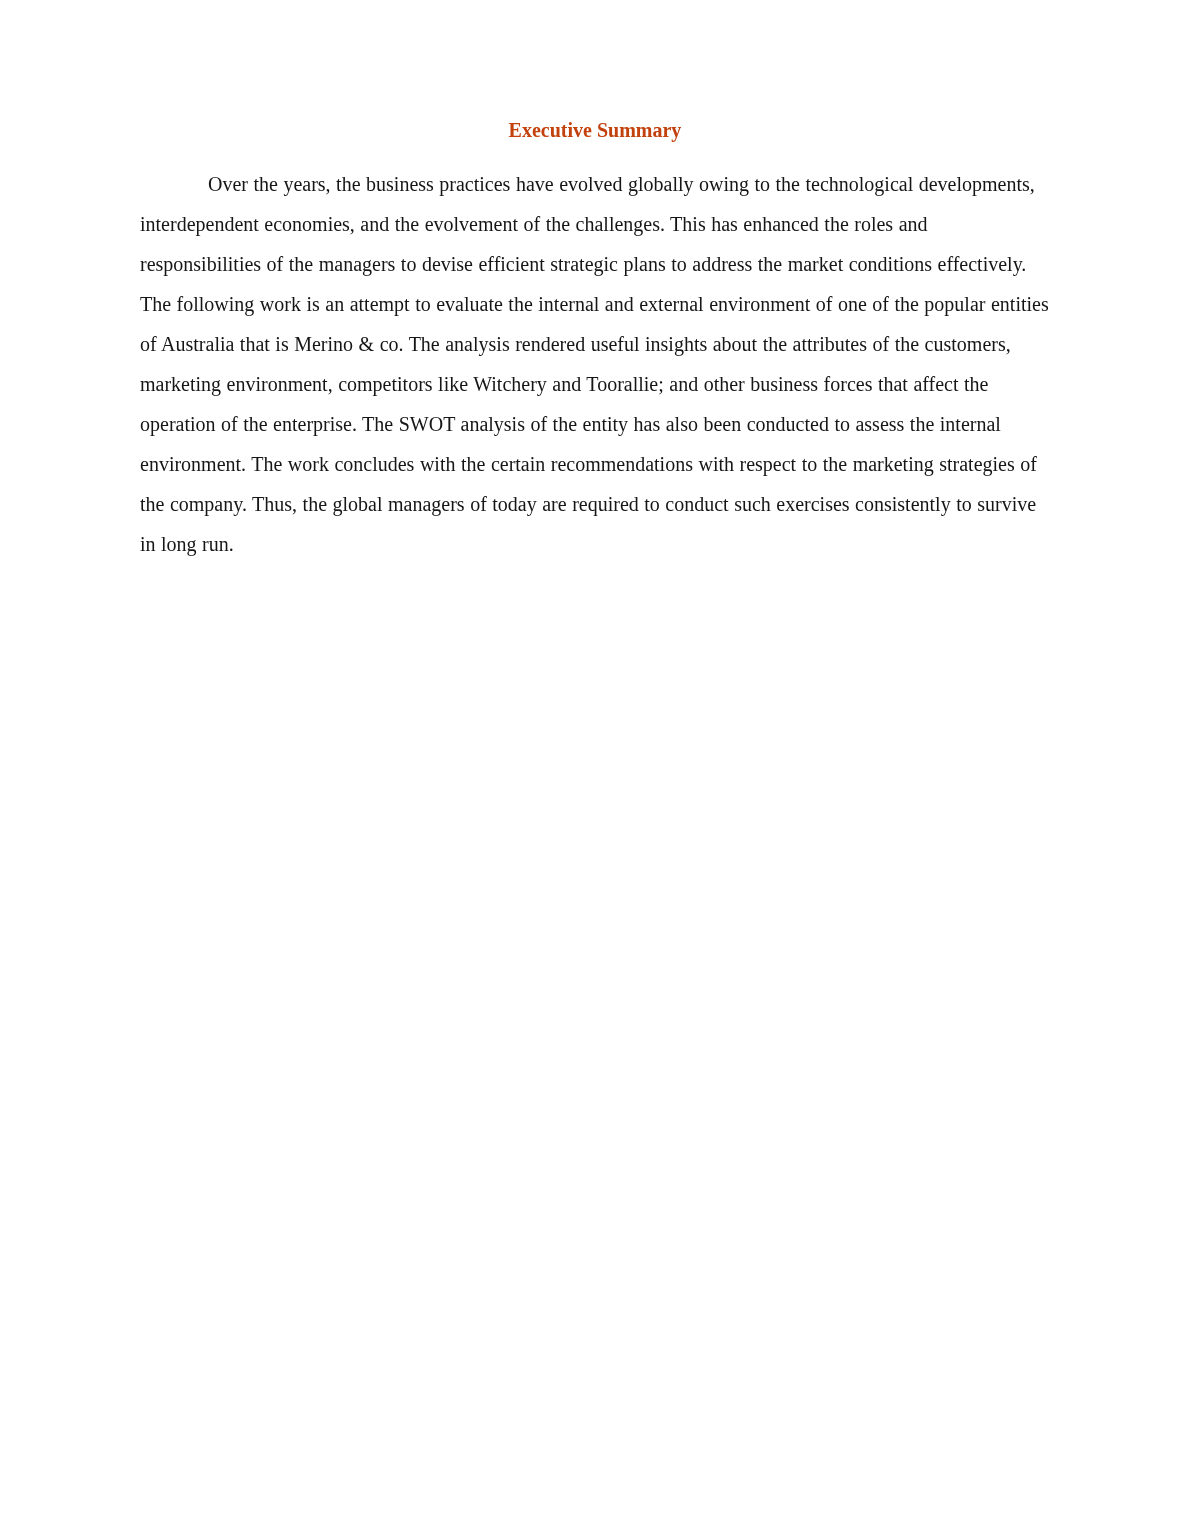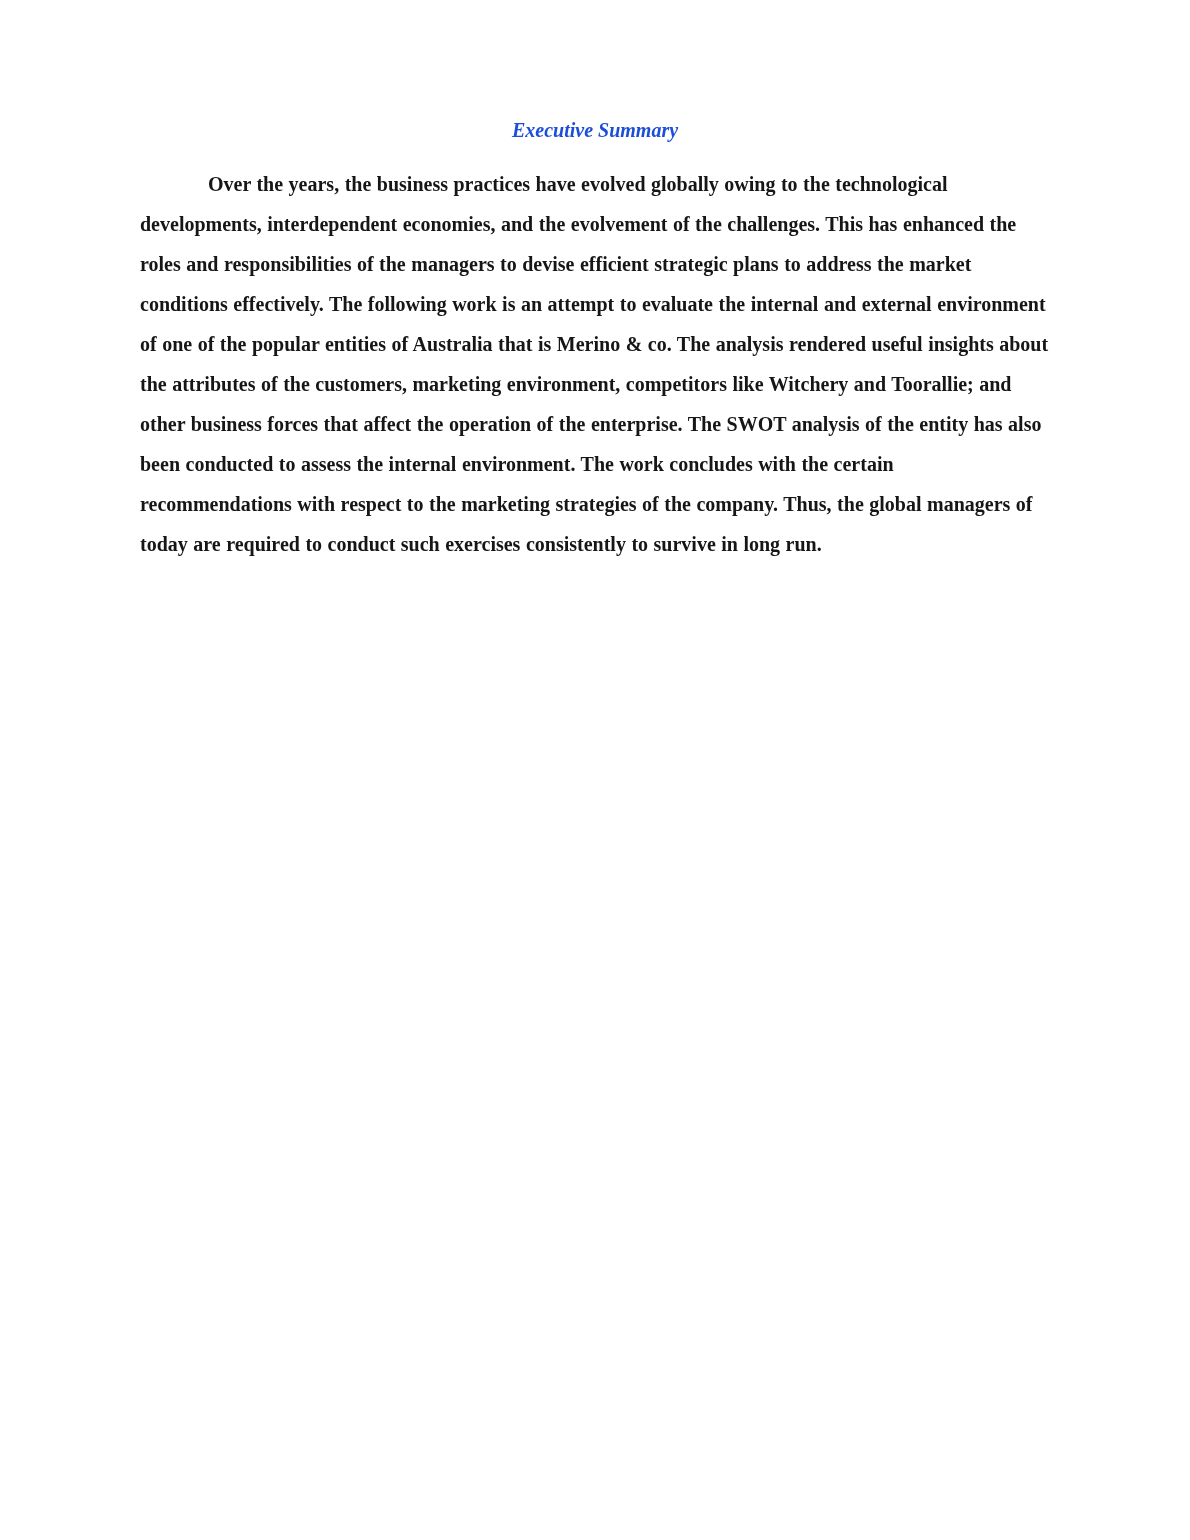--- a/index.html
+++ b/index.html
@@ -32,29 +32,28 @@
   }
   .page-number {
     font-family: "Liberation Sans", "DejaVu Sans", sans-serif;
   }
   .section-title {
     margin: 46px 0 0 0;
     text-align: center;
     font-family: "Liberation Serif", "DejaVu Serif", serif;
     font-size: 20px;
     font-weight: 700;
-    color: #1d4ed8;
+    color: #c2410c;
     line-height: 1.2;
-    font-style: italic;
   }
   .body-paragraph {
     margin: 22px 0 0 0;
     font-family: "Liberation Serif", "DejaVu Serif", serif;
     font-size: 20px;
-    font-weight: 700;
+    font-weight: 400;
     color: #161616;
     line-height: 40px;
     text-align: left;
     text-indent: 68px;
     word-spacing: 0.5px;
   }
 </style>
 </head>
 <body>
 

